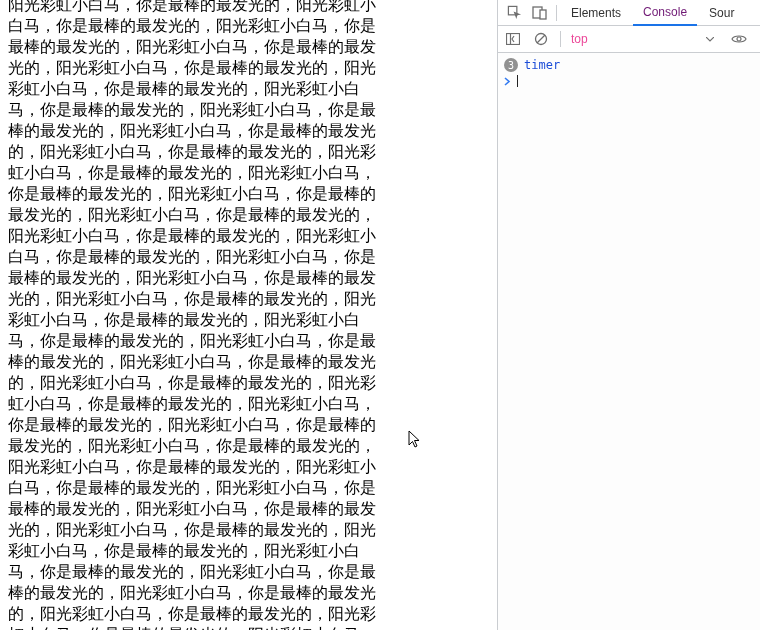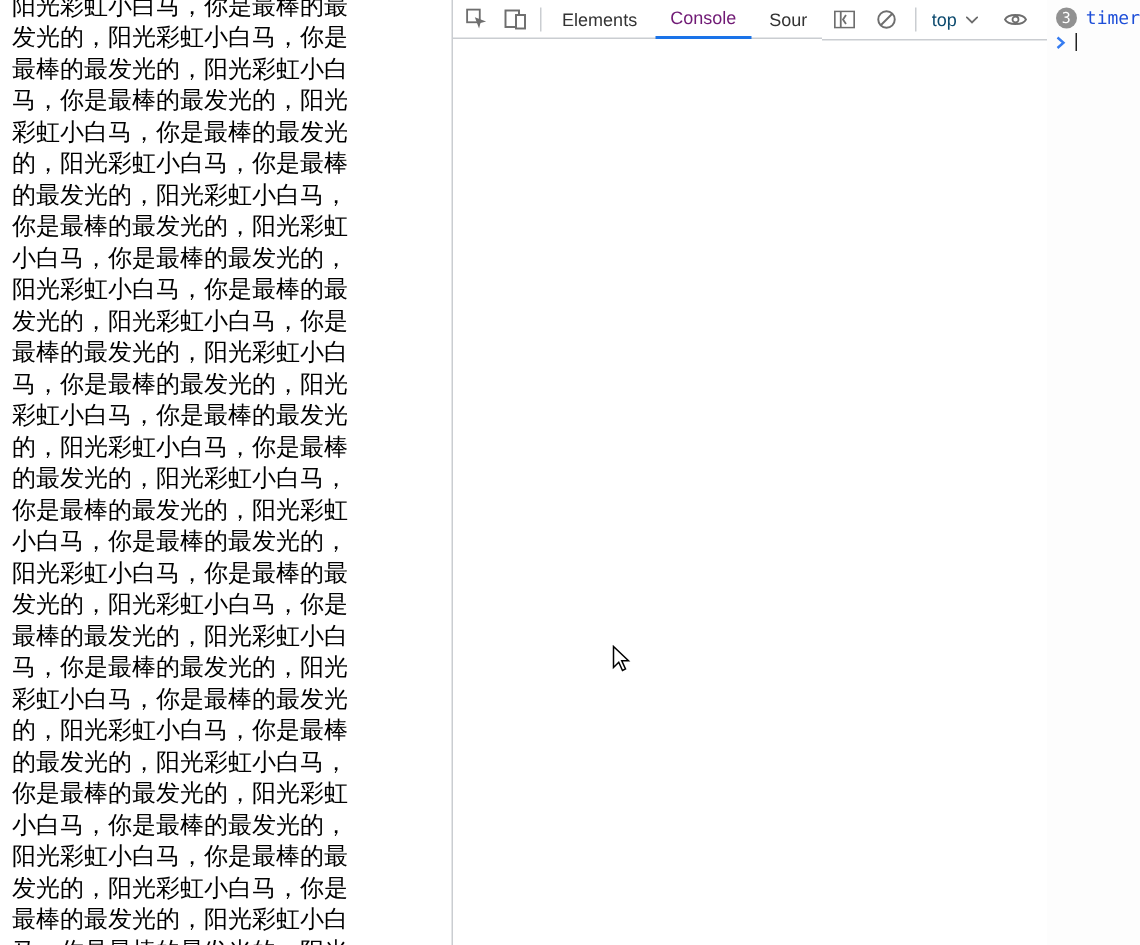--- a/index.html
+++ b/index.html
@@ -30,21 +30,21 @@
   width: 100px;
   height: 630px;
   background: #fff;
 }
 .devtools {
   flex: 1;
   height: 630px;
   background: #fff;
   border-left: 1px solid #cacdd1;
   display: flex;
-  flex-direction: row;
+  flex-direction: column;
   font-family: "Segoe UI", "Helvetica Neue", Arial, sans-serif;
   font-size: 12px;
   color: #5a5a5a;
 }
 .dt-tabbar {
   display: flex;
   align-items: center;
   height: 26px;
   border-bottom: 1px solid #cacdd1;
   padding-left: 4px;
@@ -95,21 +95,21 @@
 .dt-console-toolbar .sep {
   width: 1px;
   height: 16px;
   background: #cacdd1;
   margin: 0 2px;
 }
 .dt-console-toolbar .context {
   flex: 1;
   display: flex;
   align-items: center;
-  color: #0c4a6e;
+  color: #ec4899;
   padding-left: 2px;
 }
 .dt-console-toolbar .context .label {
   padding-right: 6px;
 }
 .dt-console-toolbar .context .chev {
   margin-left: auto;
   margin-right: 8px;
 }
 .dt-console-toolbar .eye {

